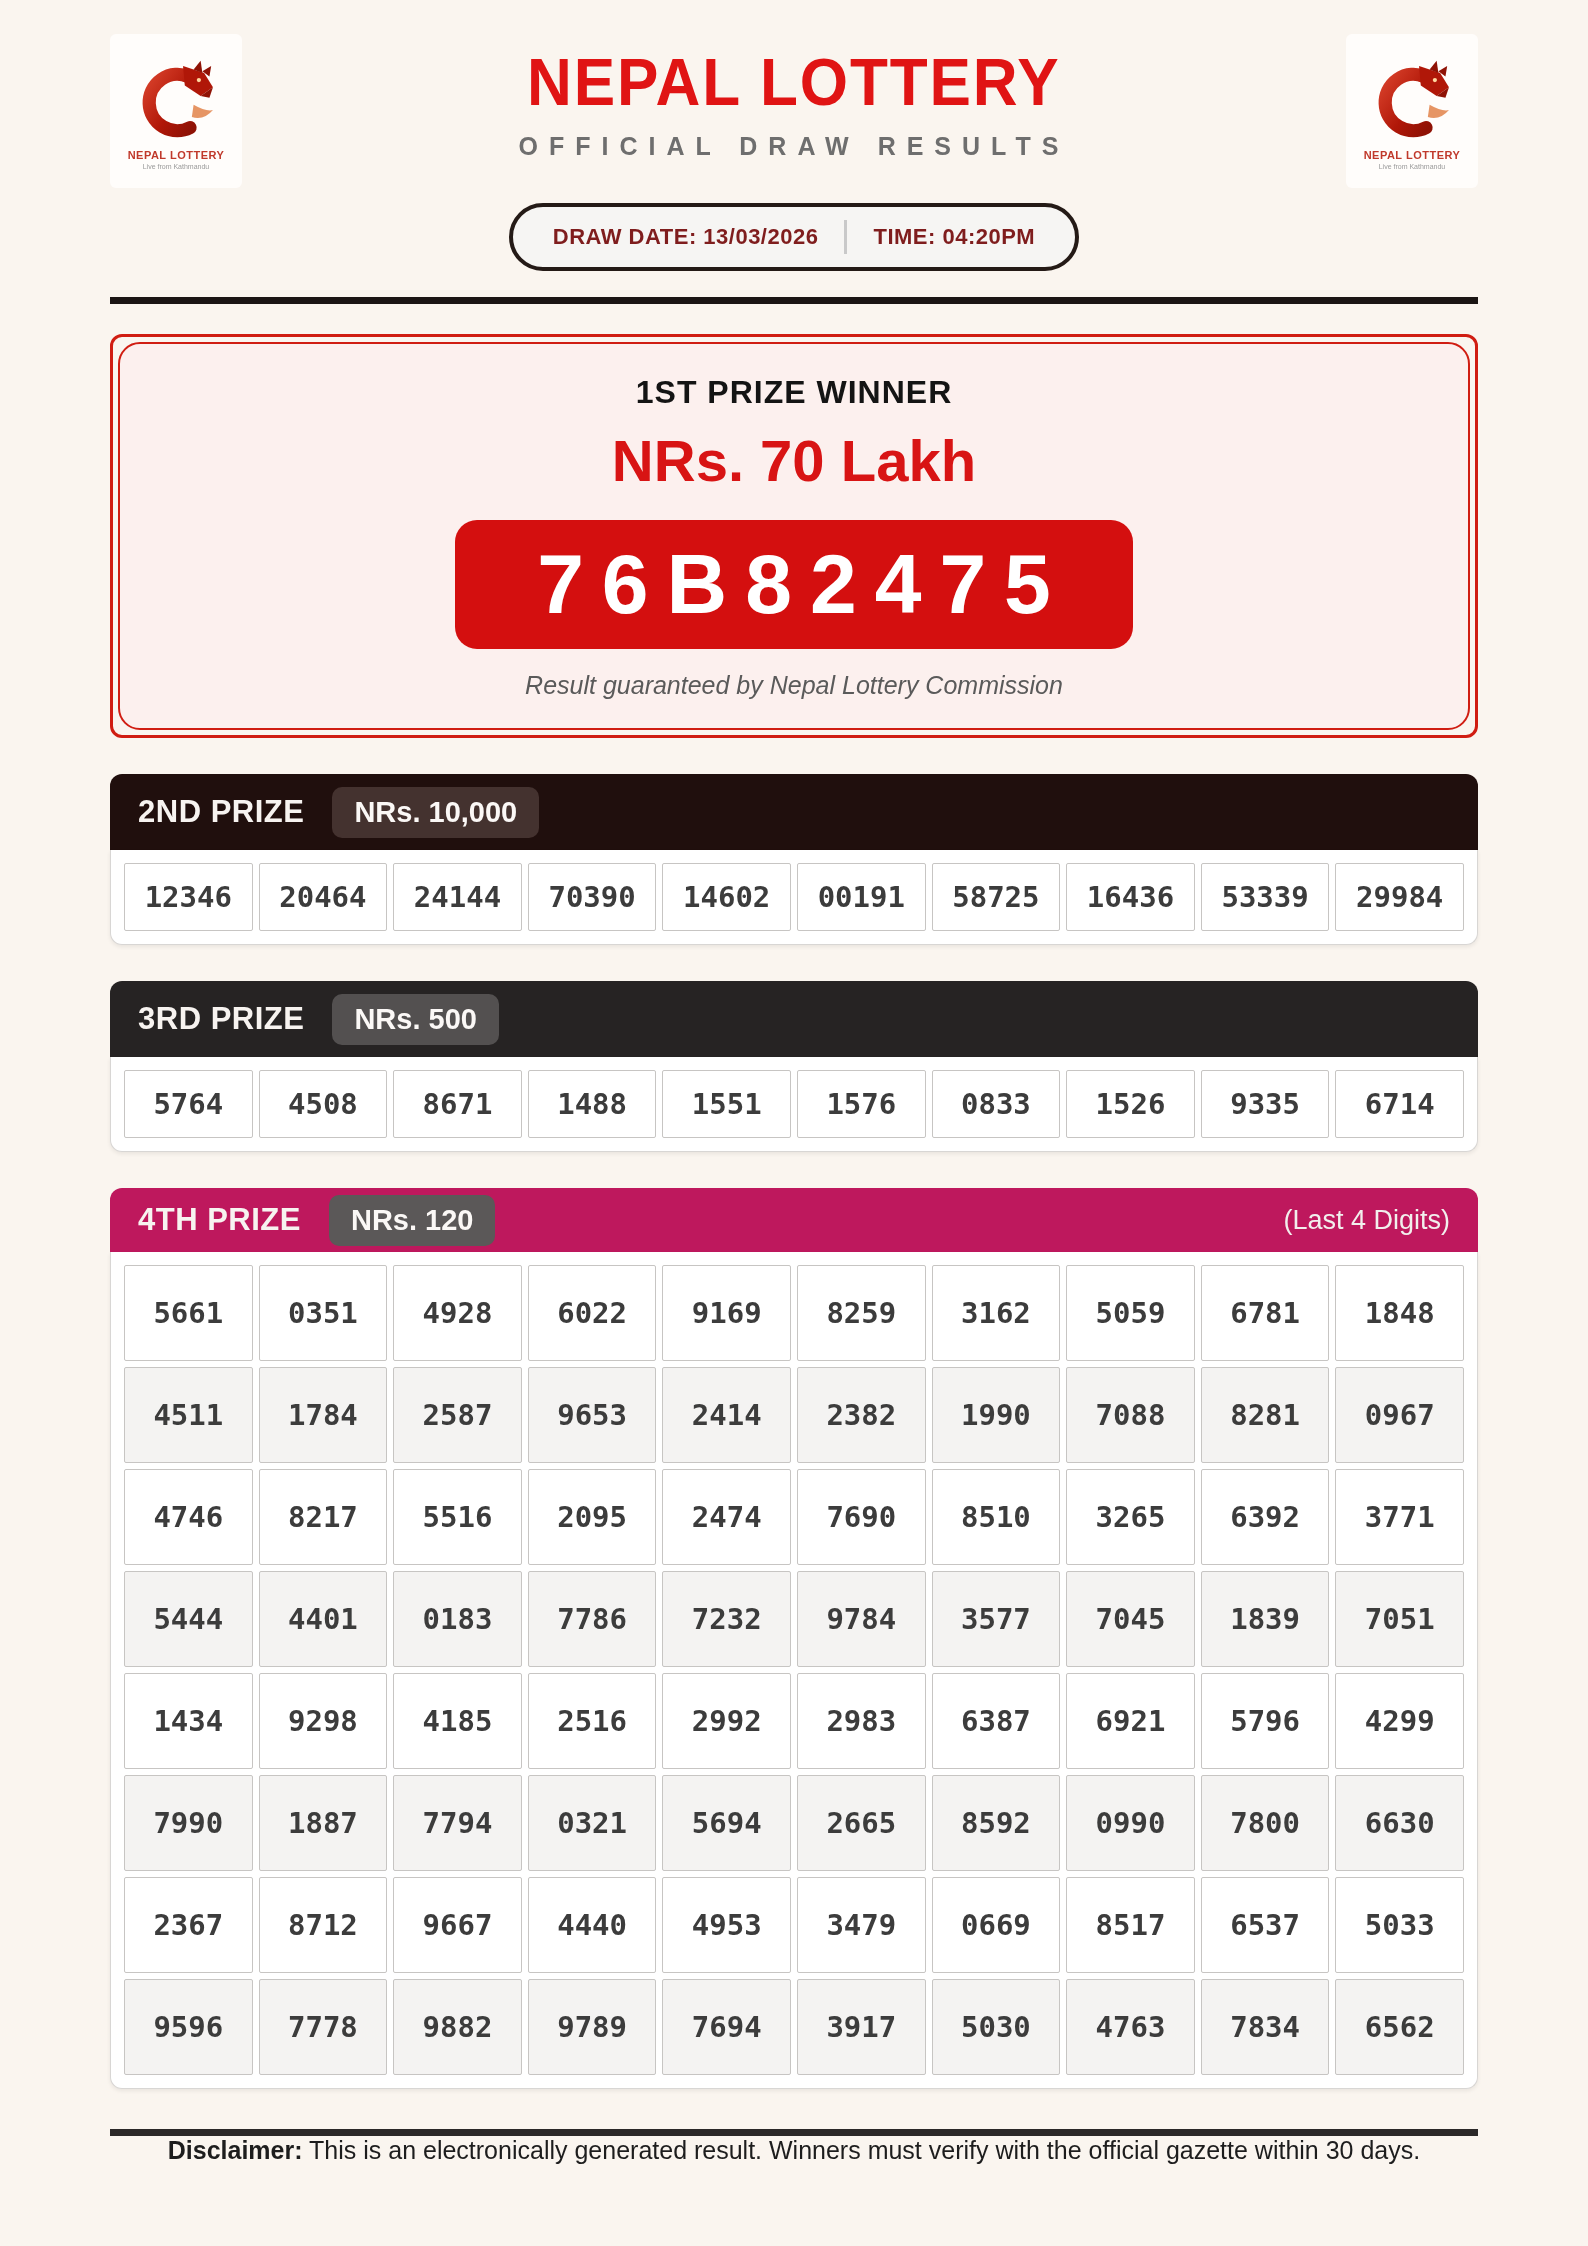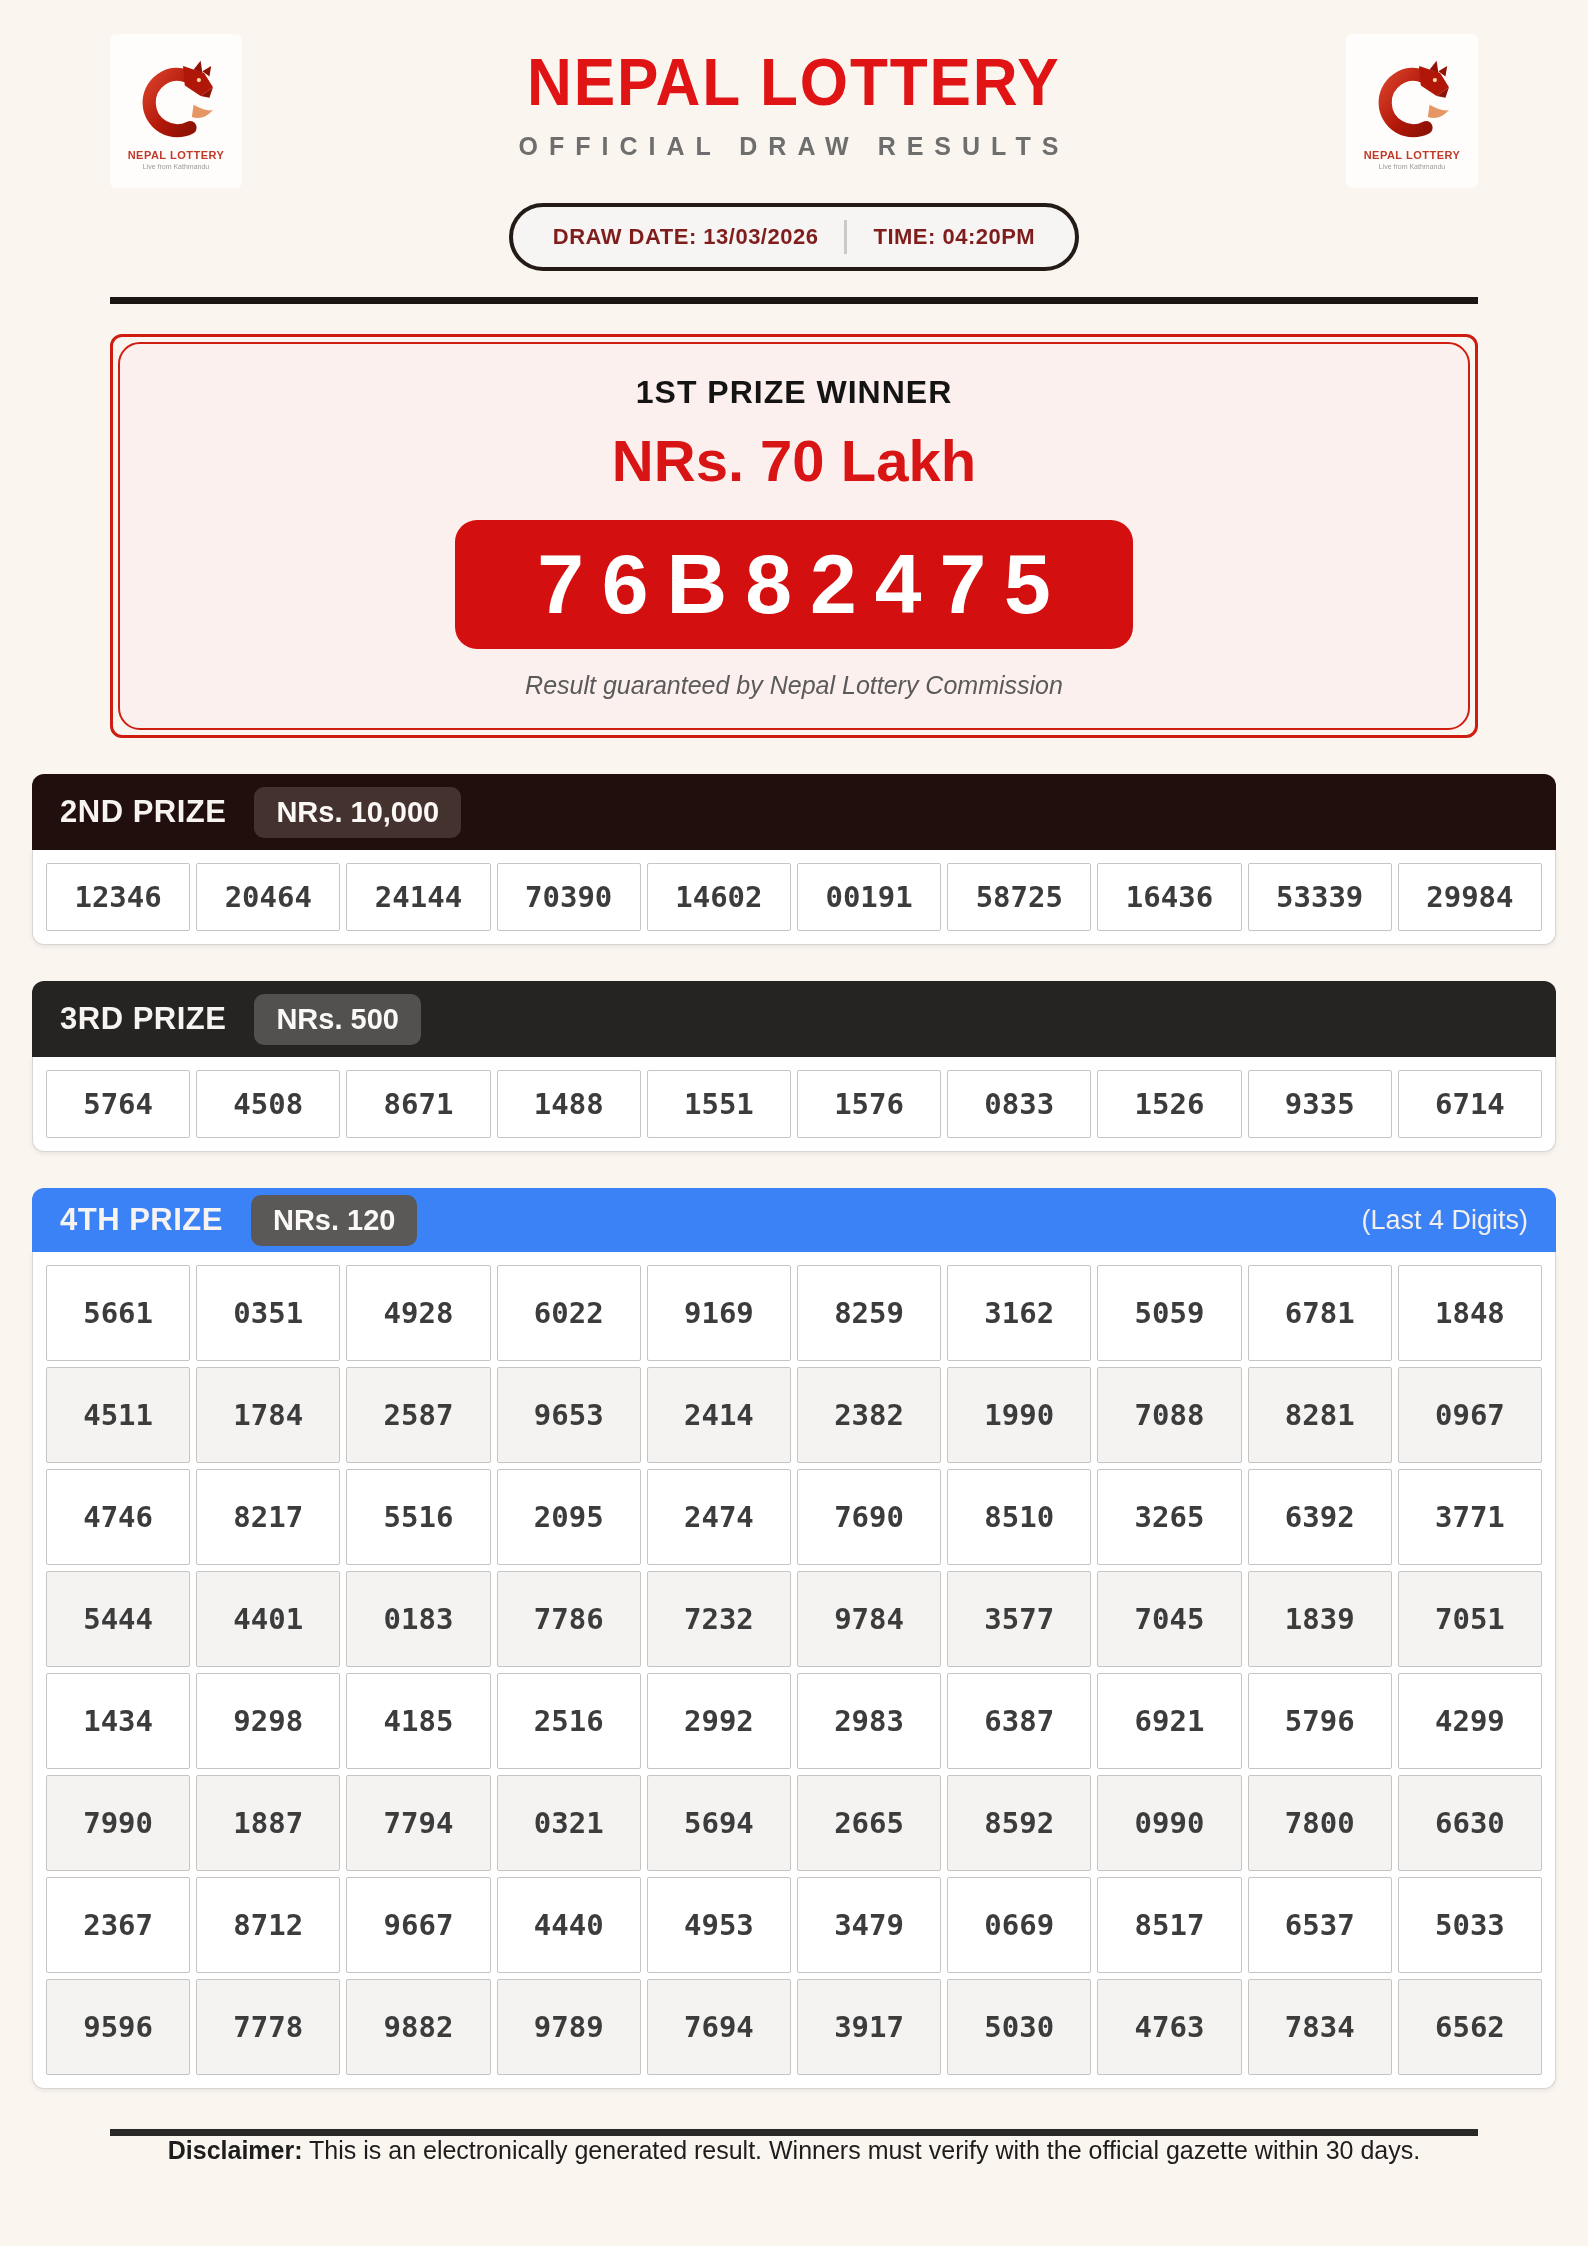--- a/index.html
+++ b/index.html
@@ -75,29 +75,29 @@
     background: #d40f0f; border-radius: 22px;
     padding: 16px 64px;
   }
   .fp-number {
     font-size: 84px; font-weight: 800; color: #ffffff;
     letter-spacing: 18px; padding-left: 18px; 
   }
   .fp-guarantee { margin-top: 22px; font-size: 25px; font-style: italic; color: #5a5a5a; }
 
   
-  .section { width: 1524px; margin: 36px auto 0; }
+  .section { width: 1368px; margin: 36px auto 0; }
   .section-header {
     display: flex; align-items: center; gap: 28px;
     height: 76px; padding: 0 28px;
     border-radius: 12px 12px 0 0;
   }
   .hdr-2nd { background: #200f0d; }
   .hdr-3rd { background: #262323; }
-  .hdr-4th { background: #3b82f6; height: 64px; }
+  .hdr-4th { background: #be185d; height: 64px; }
   .section-label { font-size: 31px; font-weight: 800; color: #f7f3f0; letter-spacing: .5px; }
   .amount-badge {
     border-radius: 10px; padding: 9px 22px;
     font-size: 29px; font-weight: 800; color: #fbf8f6;
   }
   .badge-2nd { background: #44322f; }
   .badge-3rd { background: #535050; }
   .badge-4th { background: #5b5858; }
   .hdr-note { margin-left: auto; font-size: 27px; font-weight: 500; color: #f2efed; }
 

